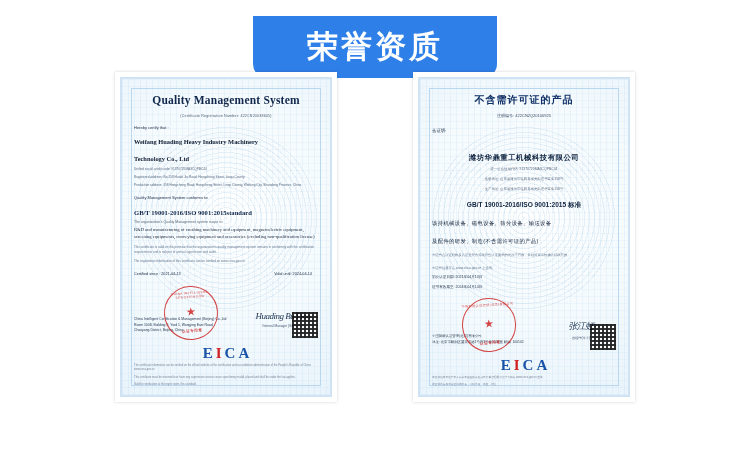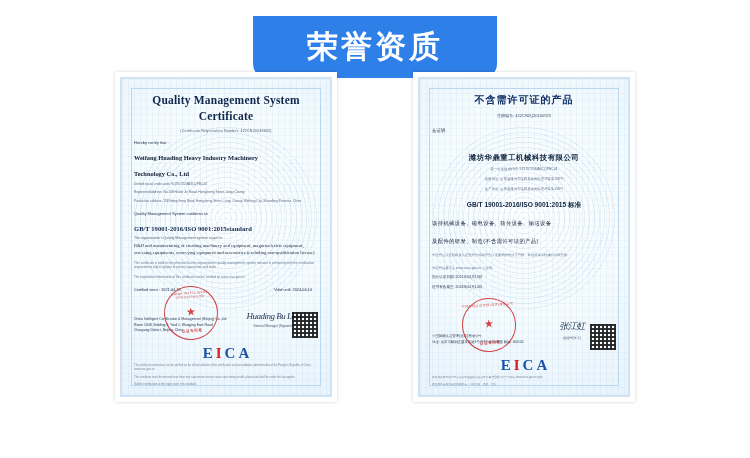--- a/index.html
+++ b/index.html
@@ -250,21 +250,21 @@
     position: absolute;
     left: 0;
     bottom: 10px;
     font-size: 3.4px;
     color: #2a3a52;
     line-height: 1.7;
     width: 110px;
   }
   .signature {
     position: absolute;
-    right: 13px;
+    right: 4px;
     bottom: 16px;
     width: 62px;
     text-align: center;
   }
   .sig-script {
     font-family: "Liberation Serif", serif;
     font-style: italic;
     font-size: 9px;
     color: #1c3350;
     letter-spacing: -0.5px;
@@ -369,21 +369,20 @@
   </div>
 
   <div class="cert-row">
 
     <div class="cert">
       <div class="cert-inner">
         <div class="cert-border"></div>
         <div class="cert-content">
 
           <div class="en-title">Quality Management System</div>
-          <div class="en-title">Certificate</div>
           <div class="en-subtitle">(Certificate Registration Number: 422CN20038605)</div>
 
           <div class="en-line">Hereby certify that :</div>
 
           <div class="en-company">Weifang Huading Heavy Industry Machinery</div>
           <div class="en-company">Technology Co., Ltd</div>
 
           <div class="en-tiny">Unified social credit code: 91370725MA3CQPBC44</div>
           <div class="en-tiny">Registered address: No.158 Huafu Jie Road, Hongcheng Street, Linqu County</div>
           <div class="en-tiny">Production address: 158 Hongcheng Road, Hongcheng Street, Linqu County, Weifang City, Shandong Province, China</div>

